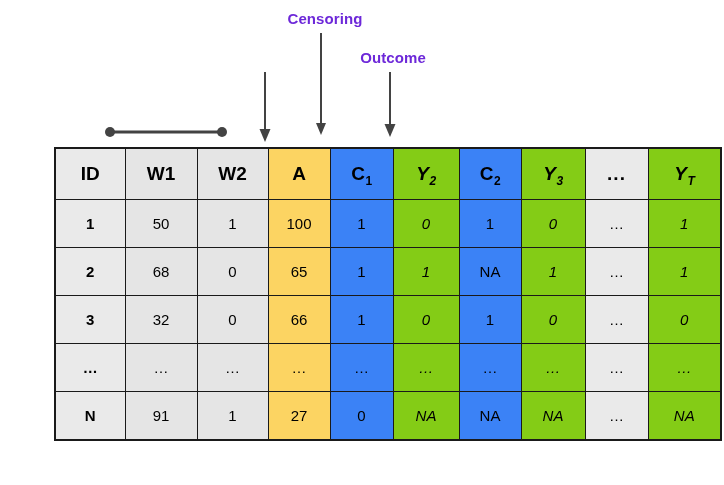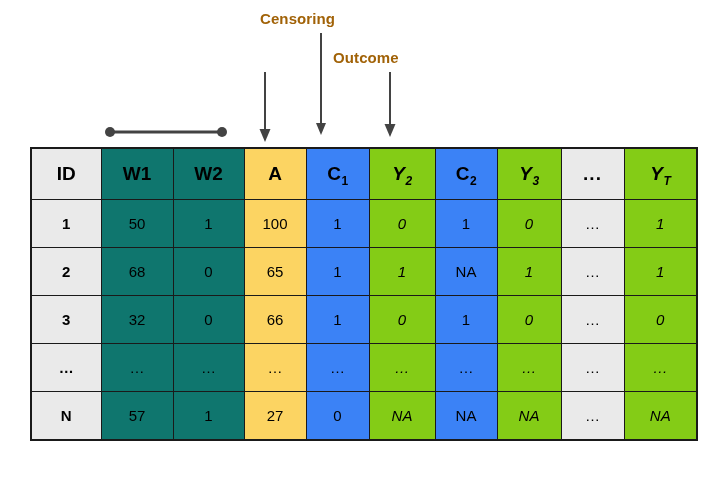--- a/index.html
+++ b/index.html
@@ -20,23 +20,23 @@
     position: absolute;
     left: 0;
     top: 0;
     width: 724px;
     height: 150px;
   }
   .ann-label {
     position: absolute;
     font-weight: bold;
     font-size: 15px;
-    color: #a16207;
+    color: #6d28d9;
     line-height: 19px;
-    text-align: left;
+    text-align: center;
     white-space: pre-line;
     letter-spacing: 0.1px;
   }
   #label-baseline   { left: 112px; top: 79px;  width: 130px; }
   #label-exposure   { left: 206px; top: 48px;  width: 120px; }
   #label-censoring  { left: 260px; top: 9px;   width: 130px; }
   #label-outcome    { left: 333px; top: 48px;  width: 120px; }
 
   .ann-svg {
     position: absolute;
@@ -50,20 +50,21 @@
     position: absolute;
     left: 30px;
     top: 147px;
     width: 666px;
   }
   table.data-table {
     border-collapse: collapse;
     table-layout: fixed;
     width: 666px;
     border: 2px solid #1a1a1a;
+    margin-left: 24px;
   }
   table.data-table td {
     border: 1.4px solid #1a1a1a;
     text-align: center;
     vertical-align: middle;
     font-size: 15px;
     color: #000000;
     height: 47px;
     padding: 0;
     font-family: "Liberation Sans", sans-serif;
@@ -75,21 +76,21 @@
   }
   tr.header-row td sub {
     font-size: 12px;
     font-weight: bold;
     vertical-align: baseline;
     position: relative;
     bottom: -5px;
     left: 0.5px;
   }
   td.c-id     { background: #EAEAEA; font-weight: bold; }
-  td.c-blue   { background: #0f766e; }
+  td.c-blue   { background: #e5e5e5; }
   td.c-yellow { background: #FCD462; }
   td.c-gray   { background: #3b82f6; }
   td.c-red    { background: #84cc16; font-style: italic; }
   td.c-light  { background: #EAEAEA; }
 
   td.ellipsis-cell { font-size: 15px; letter-spacing: 1px; }
 
   
   col.w-id   { width: 70px; }
   col.w-w1   { width: 72px; }
@@ -209,21 +210,21 @@
           <td class="c-yellow">…</td>
           <td class="c-gray">…</td>
           <td class="c-red">…</td>
           <td class="c-gray">…</td>
           <td class="c-red">…</td>
           <td class="c-light">…</td>
           <td class="c-red">…</td>
         </tr>
         <tr>
           <td class="c-id">N</td>
-          <td class="c-blue">57</td>
+          <td class="c-blue">91</td>
           <td class="c-blue">1</td>
           <td class="c-yellow">27</td>
           <td class="c-gray">0</td>
           <td class="c-red">NA</td>
           <td class="c-gray">NA</td>
           <td class="c-red">NA</td>
           <td class="c-light">…</td>
           <td class="c-red">NA</td>
         </tr>
       </tbody>

